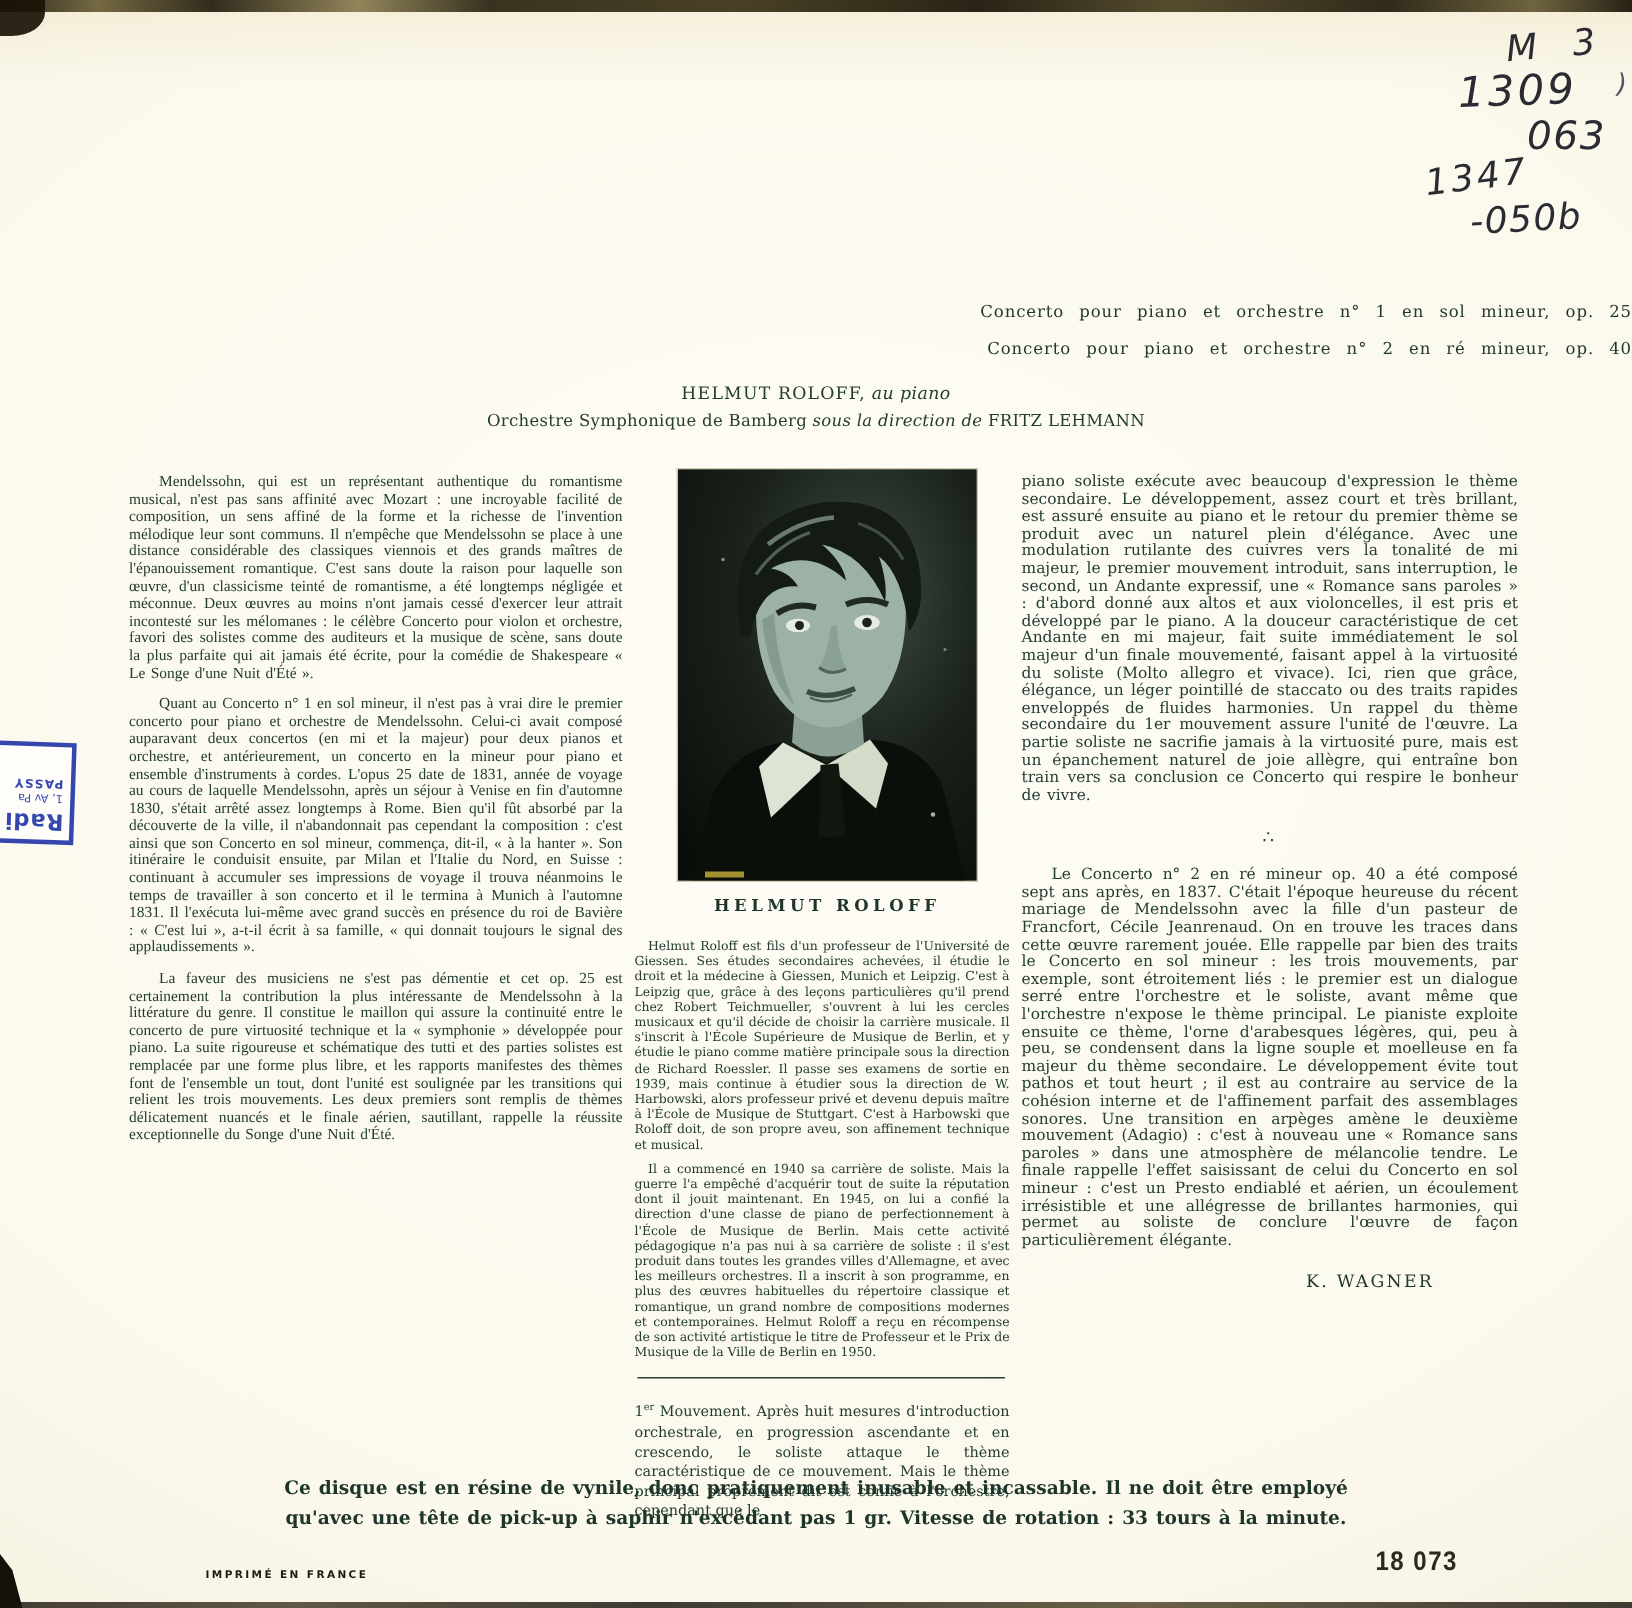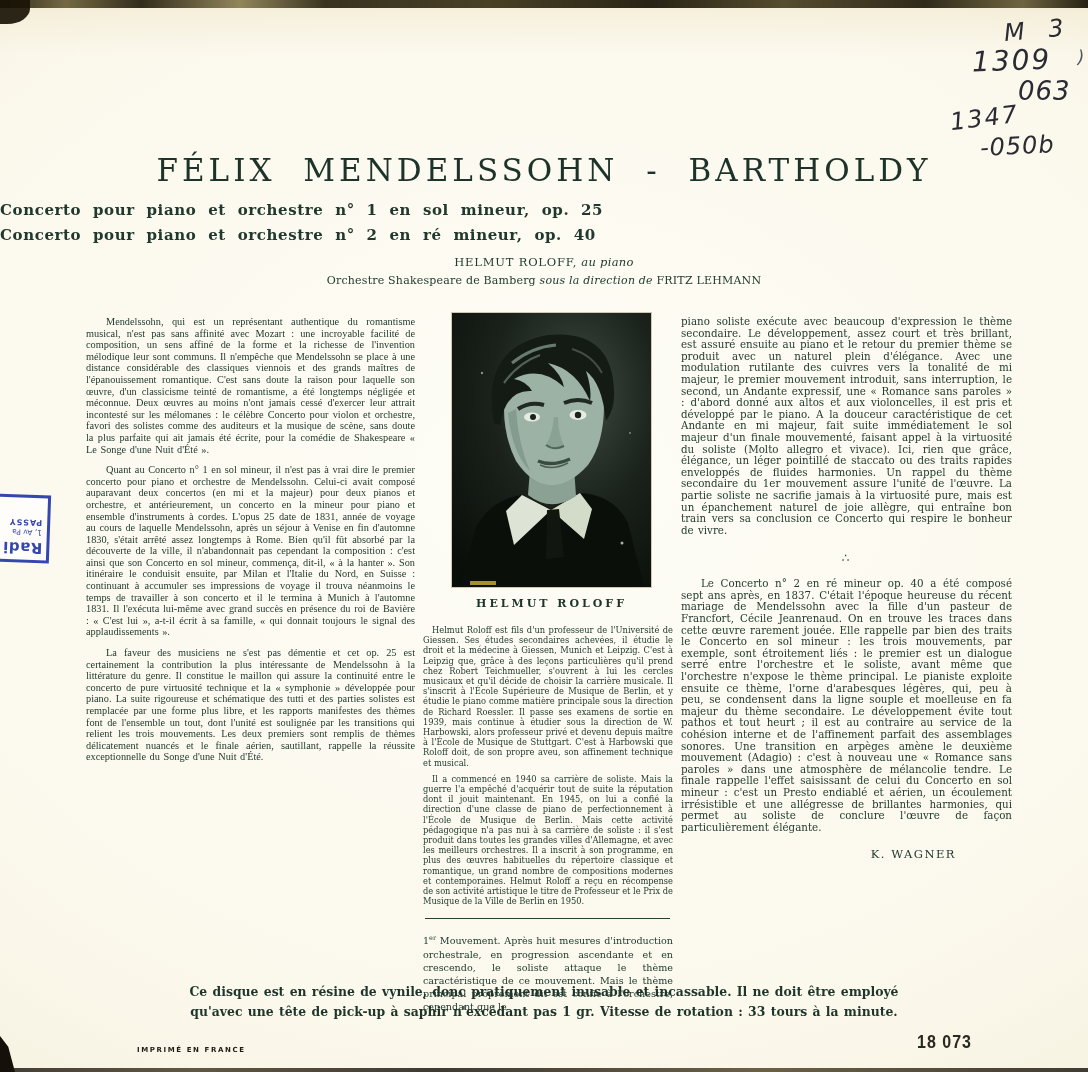--- a/index.html
+++ b/index.html
@@ -23,21 +23,21 @@
   .hand{position:absolute;font-family:"DejaVu Sans",sans-serif;color:#2b2b33;font-style:italic;}
   .hand-1{left:1004px;top:16px;font-size:24px;transform:rotate(-5deg);letter-spacing:8px;}
   .hand-2{left:972px;top:44px;font-size:28px;transform:rotate(-2deg);letter-spacing:2px;}
   .hand-3{left:1018px;top:76px;font-size:26px;font-weight:normal;letter-spacing:1px;}
   .hand-4{left:950px;top:104px;font-size:24px;transform:rotate(-7deg);letter-spacing:2px;}
   .hand-5{left:980px;top:132px;font-size:24px;transform:rotate(-3deg);letter-spacing:1px;}
 
   
   .title{position:absolute;top:152px;left:0;width:100%;text-align:center;
     font-size:31px;font-weight:normal;letter-spacing:4px;word-spacing:14px;color:#1d332a;margin:0;}
-  .work{position:absolute;left:0;width:100%;text-align:left;font-size:15px;font-weight:bold;
+  .work{position:absolute;left:0;width:100%;text-align:right;font-size:11px;font-weight:normal;
     letter-spacing:.6px;word-spacing:6px;color:#20382d;}
   .work1{top:201px;} .work2{top:226px;}
   .soloist{position:absolute;top:255px;left:0;width:100%;text-align:center;font-size:11.5px;letter-spacing:.8px;}
   .soloist .role{font-style:italic;letter-spacing:.3px;}
   .orchestra{position:absolute;top:274px;left:0;width:100%;text-align:center;font-size:11px;letter-spacing:.2px;}
   .orchestra .mid{font-style:italic;}
 
   
   .col{position:absolute;top:316px;text-align:justify;}
   .col-left{left:86px;width:329px;font-family:Liberation Serif, serif;}
@@ -87,25 +87,24 @@
   <div class="artifact corner-bl"></div>
   <div class="artifact edge-bottom"></div>
   <div class="artifact pen-mark">)</div>
 
   <div class="hand hand-1">M 3</div>
   <div class="hand hand-2">1309</div>
   <div class="hand hand-3">063</div>
   <div class="hand hand-4">1347</div>
   <div class="hand hand-5">-050b</div>
 
-  <h1 class="title">FÉLIX MENDELSSOHN - BARTHOLDY</h1>
   <div class="work work1">Concerto pour piano et orchestre n° 1 en sol mineur, op. 25</div>
   <div class="work work2">Concerto pour piano et orchestre n° 2 en ré mineur, op. 40</div>
   <div class="soloist"><span>HELMUT ROLOFF,</span><span class="role"> au piano</span></div>
-  <div class="orchestra"><span>Orchestre Shakespeare de Bamberg </span><span class="mid">sous la direction de</span><span> FRITZ LEHMANN</span></div>
+  <div class="orchestra"><span>Orchestre Symphonique de Bamberg </span><span class="mid">sous la direction de</span><span> FRITZ LEHMANN</span></div>
 
   <div class="col col-left">
     <p>Mendelssohn, qui est un représentant authentique du romantisme musical, n'est pas sans affinité avec Mozart : une incroyable facilité de composition, un sens affiné de la forme et la richesse de l'invention mélodique leur sont communs. Il n'empêche que Mendelssohn se place à une distance considérable des classiques viennois et des grands maîtres de l'épanouissement romantique. C'est sans doute la raison pour laquelle son œuvre, d'un classicisme teinté de romantisme, a été longtemps négligée et méconnue. Deux œuvres au moins n'ont jamais cessé d'exercer leur attrait incontesté sur les mélomanes : le célèbre Concerto pour violon et orchestre, favori des solistes comme des auditeurs et la musique de scène, sans doute la plus parfaite qui ait jamais été écrite, pour la comédie de Shakespeare « Le Songe d'une Nuit d'Été ».</p>
     <p>Quant au Concerto n° 1 en sol mineur, il n'est pas à vrai dire le premier concerto pour piano et orchestre de Mendelssohn. Celui-ci avait composé auparavant deux concertos (en mi et la majeur) pour deux pianos et orchestre, et antérieurement, un concerto en la mineur pour piano et ensemble d'instruments à cordes. L'opus 25 date de 1831, année de voyage au cours de laquelle Mendelssohn, après un séjour à Venise en fin d'automne 1830, s'était arrêté assez longtemps à Rome. Bien qu'il fût absorbé par la découverte de la ville, il n'abandonnait pas cependant la composition : c'est ainsi que son Concerto en sol mineur, commença, dit-il, « à la hanter ». Son itinéraire le conduisit ensuite, par Milan et l'Italie du Nord, en Suisse : continuant à accumuler ses impressions de voyage il trouva néanmoins le temps de travailler à son concerto et il le termina à Munich à l'automne 1831. Il l'exécuta lui-même avec grand succès en présence du roi de Bavière : « C'est lui », a-t-il écrit à sa famille, « qui donnait toujours le signal des applaudissements ».</p>
     <p>La faveur des musiciens ne s'est pas démentie et cet op. 25 est certainement la contribution la plus intéressante de Mendelssohn à la littérature du genre. Il constitue le maillon qui assure la continuité entre le concerto de pure virtuosité technique et la « symphonie » développée pour piano. La suite rigoureuse et schématique des tutti et des parties solistes est remplacée par une forme plus libre, et les rapports manifestes des thèmes font de l'ensemble un tout, dont l'unité est soulignée par les transitions qui relient les trois mouvements. Les deux premiers sont remplis de thèmes délicatement nuancés et le finale aérien, sautillant, rappelle la réussite exceptionnelle du Songe d'une Nuit d'Été.</p>
   </div>
 
   <div class="col-center">
     <div class="photo">
       <svg viewBox="0 0 199 274" width="199" height="274">

